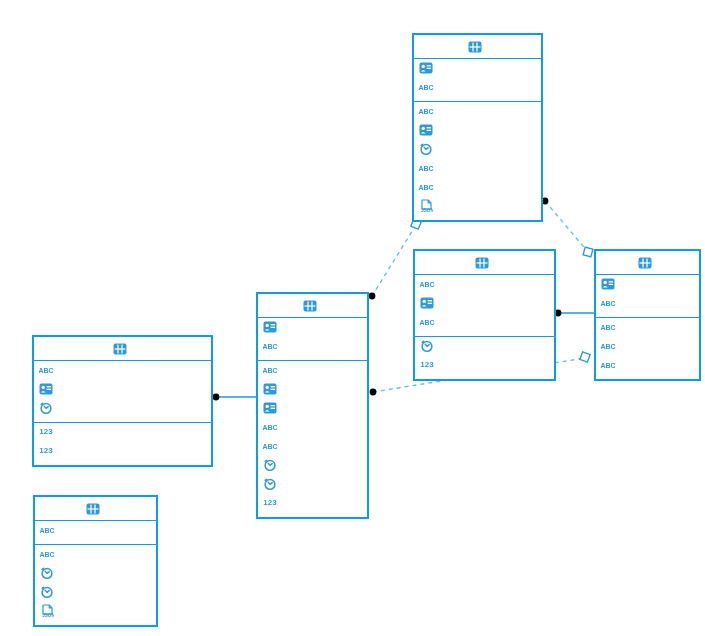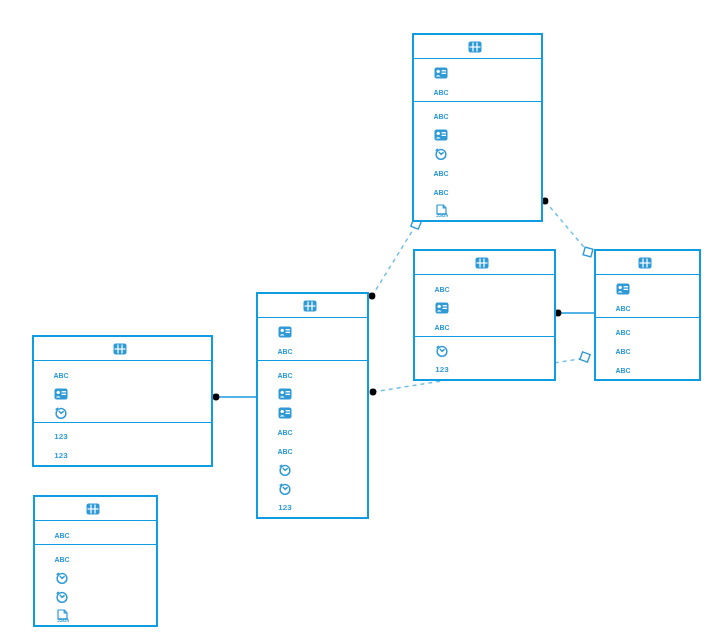--- a/index.html
+++ b/index.html
@@ -24,22 +24,22 @@
     display:flex;align-items:center;justify-content:center;
     gap:5px;height:23px;
     border-bottom:1px solid #0f9ce0;
     padding:0 4px;
     white-space:nowrap;
   }
   .table-title{font-weight:500;}
   .section{padding:2px 0;}
   .section.keys{border-bottom:1px solid #0f9ce0;}
   .row{
-    display:flex;align-items:flex-end;gap:4px;
-    height:19px;padding:0 4px 0 18px;
+    display:flex;align-items:flex-start;gap:4px;
+    height:19px;padding:0 4px 0 3px;
     white-space:nowrap;
   }
   .row.key .col-label{font-weight:bold;}
   .icon-box{
     width:18px;min-width:18px;height:14px;
     display:flex;align-items:center;justify-content:center;
   }
   .txt-icon{
     font-size:7px;font-weight:bold;color:#2f9ad6;
     letter-spacing:0px;line-height:1;

